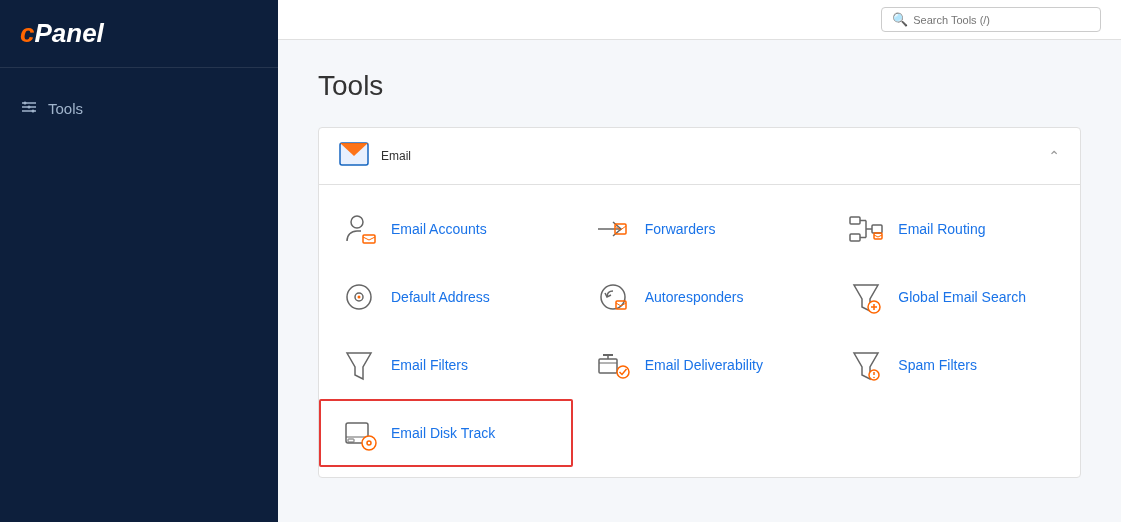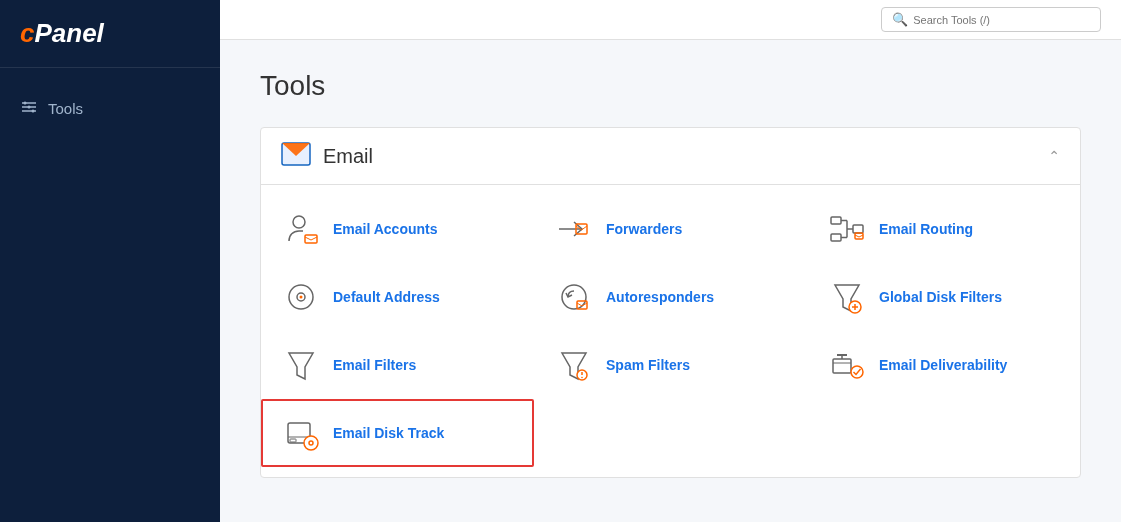--- a/index.html
+++ b/index.html
@@ -1,20 +1,20 @@
 <!DOCTYPE html>
 <html><head>
   <meta charset="utf-8">
   <style>
     * { margin: 0; padding: 0; box-sizing: border-box; }
     body { font-family: -apple-system, BlinkMacSystemFont, 'Segoe UI', sans-serif; display: flex; height: 522px; width: 1121px; overflow: hidden; }
 
     
     .sidebar {
-      width: 220px;
+      width: 278px;
       background-color: #0d1f3c;
       flex-shrink: 0;
       display: flex;
       flex-direction: column;
       padding: 0;
     }
     .sidebar-logo {
       padding: 18px 20px;
       border-bottom: 1px solid rgba(255,255,255,0.1);
     }
@@ -105,21 +105,21 @@
       padding: 14px 20px;
       border-bottom: 1px solid #e0e0e0;
       cursor: pointer;
     }
     .section-header-left {
       display: flex;
       align-items: center;
       gap: 12px;
     }
     .section-title {
-      font-size: 20px;
+      font-size: 12px;
       font-weight: 500;
       color: #333;
     }
     .chevron-icon {
       color: #999;
       font-size: 14px;
     }
 
     
     .tools-grid {
@@ -127,21 +127,20 @@
       grid-template-columns: repeat(3, 1fr);
       padding: 10px 0;
     }
     .tool-item {
       display: flex;
       align-items: center;
       gap: 12px;
       padding: 14px 20px;
       cursor: pointer;
       border-radius: 4px;
-      font-weight: bold;
     }
     .tool-item.highlighted {
       outline: 2px solid #e53935;
       outline-offset: -2px;
       border-radius: 2px;
     }
     .tool-label {
       color: #1a73e8;
       font-size: 14px;
     }
@@ -283,58 +282,58 @@
 
         <div class="tool-item">
           <div class="tool-icon">
             <svg width="40" height="40" viewBox="0 0 40 40" fill="none">
               <polygon points="8,8 32,8 24,22 24,34 16,30 16,22" stroke="#666" stroke-width="1.5" fill="none"></polygon>
               <circle cx="28" cy="30" r="6" stroke="#ff6600" stroke-width="1.5" fill="white"></circle>
               <line x1="25" y1="30" x2="31" y2="30" stroke="#ff6600" stroke-width="1.5"></line>
               <line x1="28" y1="27" x2="28" y2="33" stroke="#ff6600" stroke-width="1.5"></line>
             </svg>
           </div>
-          <span class="tool-label">Global Disk Filters</span>
+          <span class="tool-label">Global Email Search</span>
         </div>
 
         <div class="tool-item">
           <div class="tool-icon">
             <svg width="40" height="40" viewBox="0 0 40 40" fill="none">
               <polygon points="8,8 32,8 24,22 24,34 16,30 16,22" stroke="#666" stroke-width="1.5" fill="none"></polygon>
             </svg>
           </div>
           <span class="tool-label">Email Filters</span>
-        </div>
-
-        <div class="tool-item">
-          <div class="tool-icon">
-            <svg width="40" height="40" viewBox="0 0 40 40" fill="none">
-              <polygon points="8,8 32,8 24,22 24,34 16,30 16,22" stroke="#666" stroke-width="1.5" fill="none"></polygon>
-              <circle cx="28" cy="30" r="5" stroke="#ff6600" stroke-width="1.5" fill="white"></circle>
-              <line x1="28" y1="27" x2="28" y2="30" stroke="#ff6600" stroke-width="1.5"></line>
-              <circle cx="28" cy="32.5" r="0.8" fill="#ff6600"></circle>
-            </svg>
-          </div>
-          <span class="tool-label">Spam Filters</span>
         </div>
 
         <div class="tool-item">
           <div class="tool-icon">
             <svg width="40" height="40" viewBox="0 0 40 40" fill="none">
               <rect x="6" y="14" width="18" height="14" rx="1" stroke="#666" stroke-width="1.5"></rect>
               <line x1="6" y1="18" x2="24" y2="18" stroke="#666" stroke-width="1"></line>
               <line x1="15" y1="14" x2="15" y2="10" stroke="#666" stroke-width="1.5"></line>
               <line x1="10" y1="10" x2="20" y2="10" stroke="#666" stroke-width="2"></line>
               <circle cx="30" cy="27" r="6" stroke="#ff6600" stroke-width="1.5" fill="white"></circle>
               <polyline points="26.5,27 29,29.5 33.5,24" stroke="#ff6600" stroke-width="1.5" fill="none"></polyline>
             </svg>
           </div>
           <span class="tool-label">Email Deliverability</span>
         </div>
 
+        <div class="tool-item">
+          <div class="tool-icon">
+            <svg width="40" height="40" viewBox="0 0 40 40" fill="none">
+              <polygon points="8,8 32,8 24,22 24,34 16,30 16,22" stroke="#666" stroke-width="1.5" fill="none"></polygon>
+              <circle cx="28" cy="30" r="5" stroke="#ff6600" stroke-width="1.5" fill="white"></circle>
+              <line x1="28" y1="27" x2="28" y2="30" stroke="#ff6600" stroke-width="1.5"></line>
+              <circle cx="28" cy="32.5" r="0.8" fill="#ff6600"></circle>
+            </svg>
+          </div>
+          <span class="tool-label">Spam Filters</span>
+        </div>
+
 
 
         <div class="tool-item highlighted">
           <div class="tool-icon">
             <svg width="40" height="40" viewBox="0 0 40 40" fill="none">
               <rect x="7" y="10" width="22" height="20" rx="2" stroke="#666" stroke-width="1.5"></rect>
               <line x1="7" y1="24" x2="29" y2="24" stroke="#666" stroke-width="1"></line>
               <rect x="9" y="26" width="6" height="3" rx="0.5" stroke="#666" stroke-width="1"></rect>
               <circle cx="30" cy="30" r="7" stroke="#ff6600" stroke-width="1.5" fill="white"></circle>
               <circle cx="30" cy="30" r="2" stroke="#ff6600" stroke-width="1.5"></circle>

